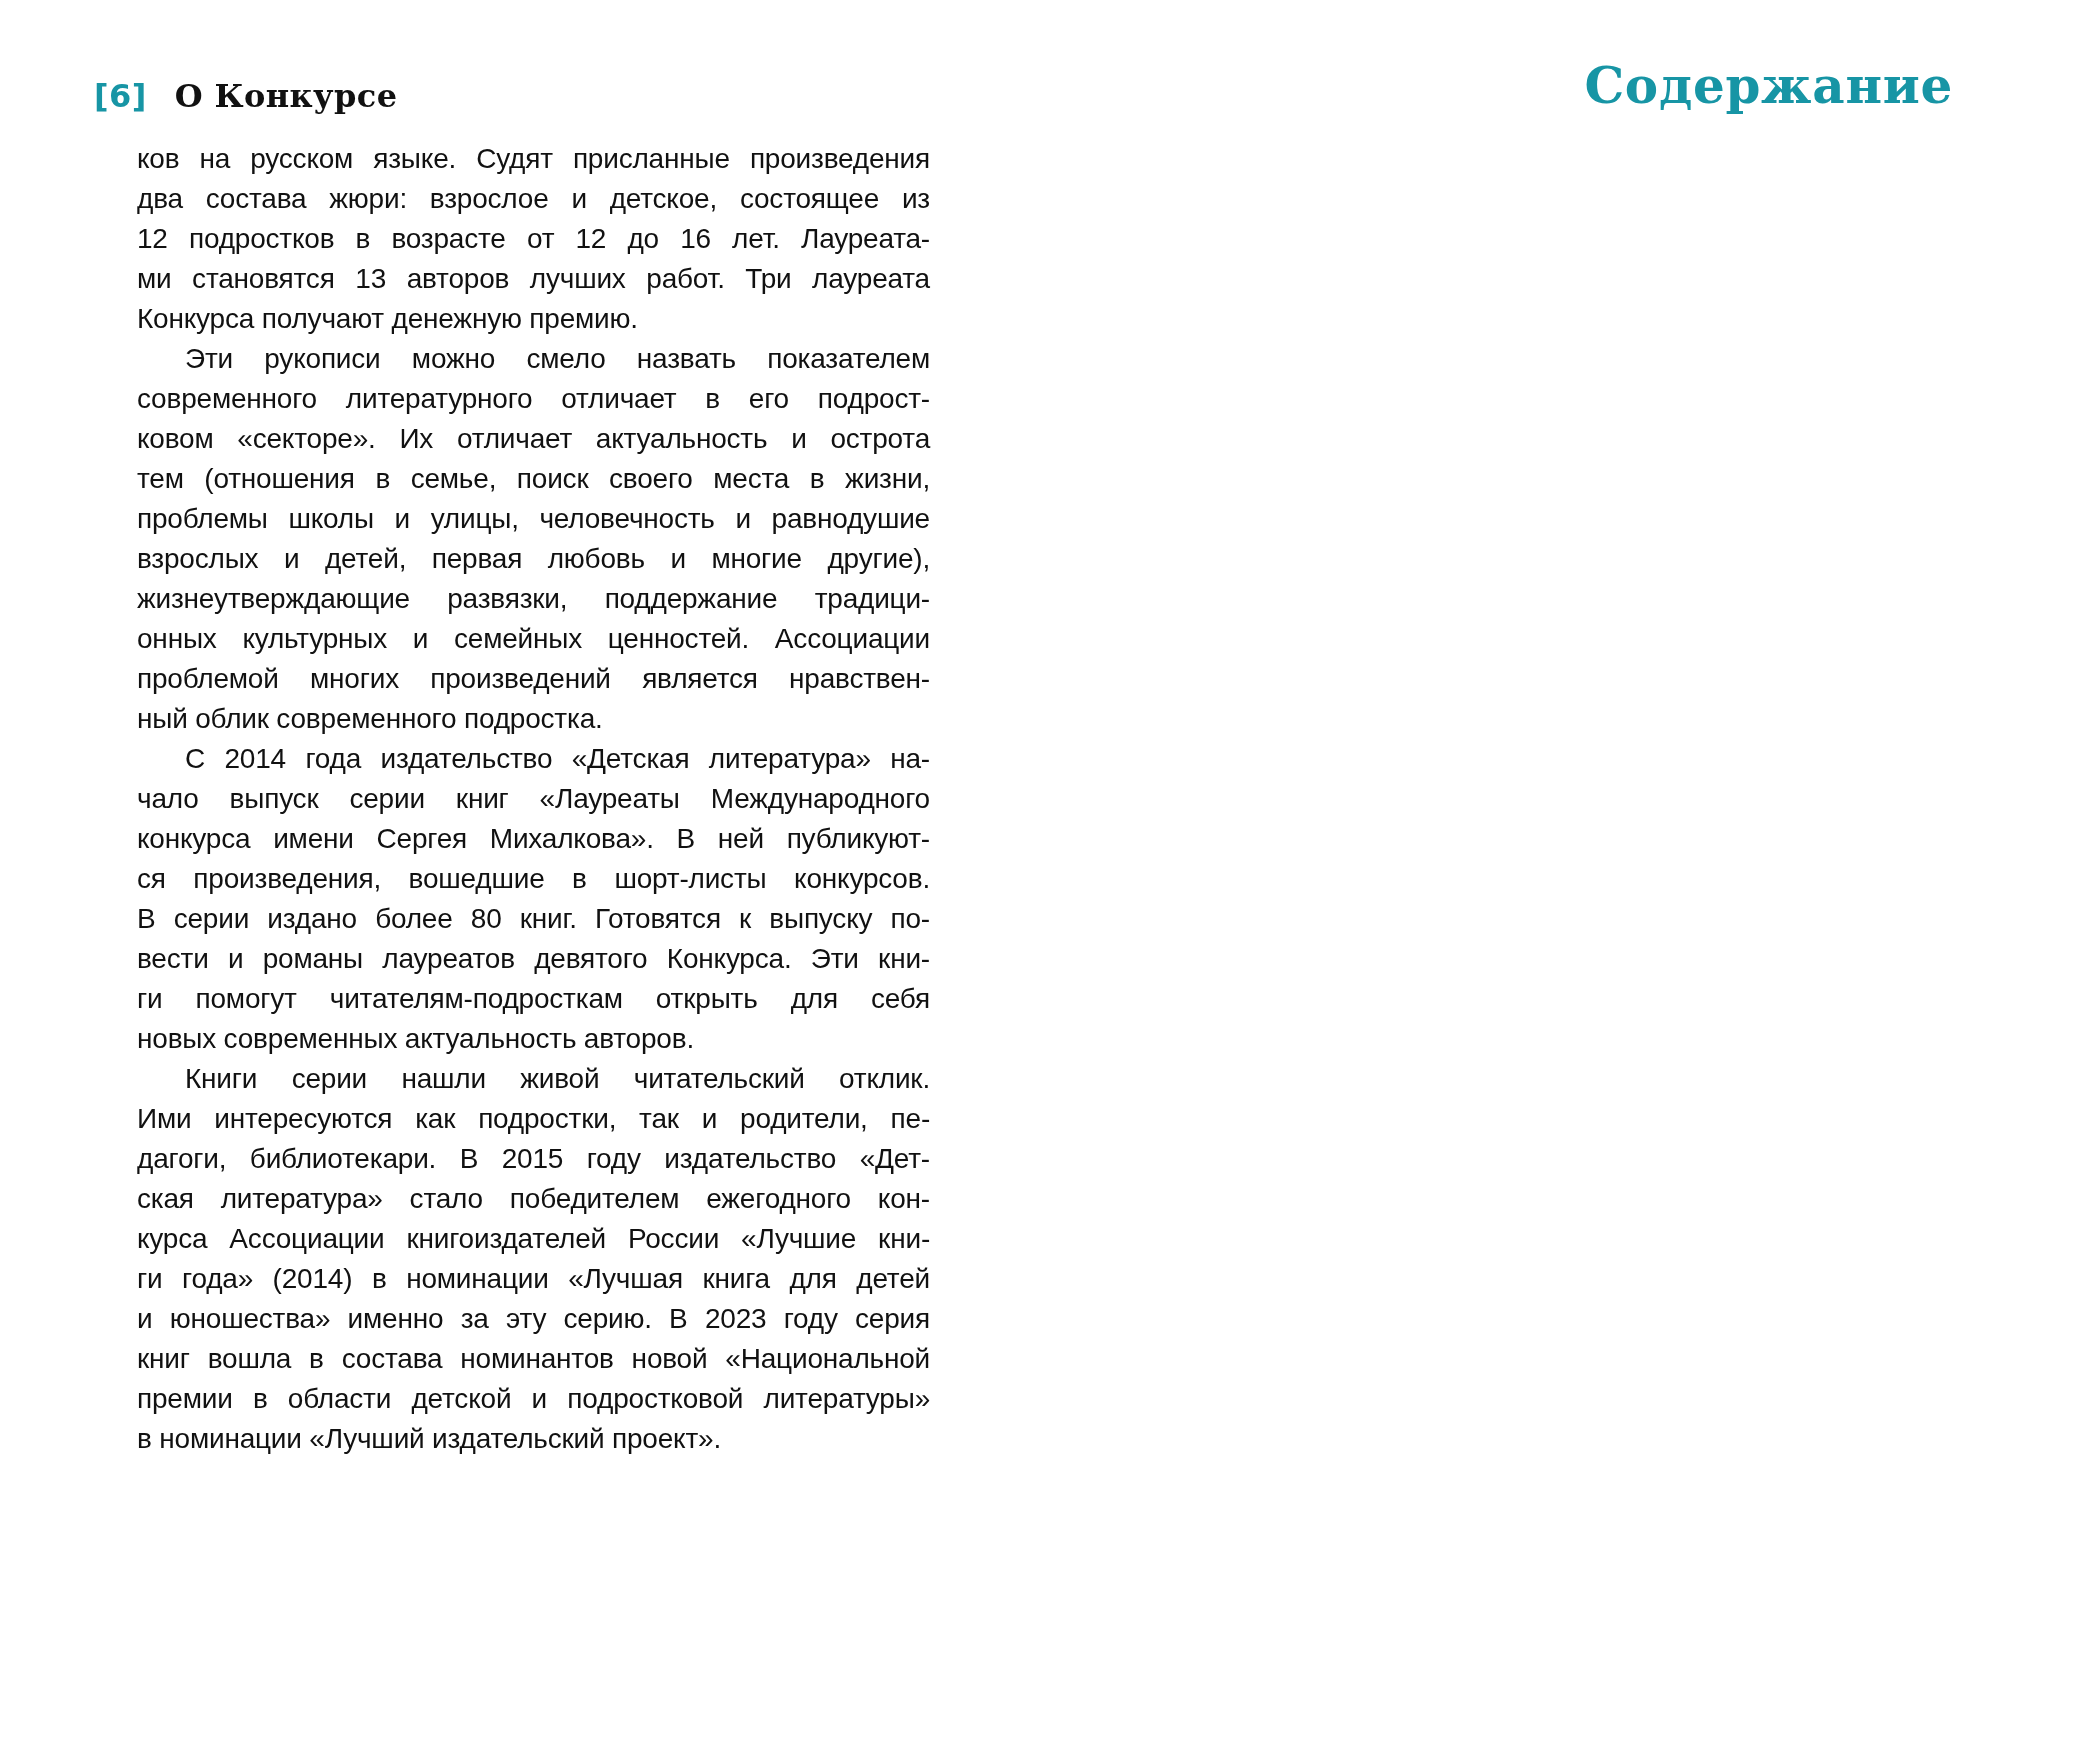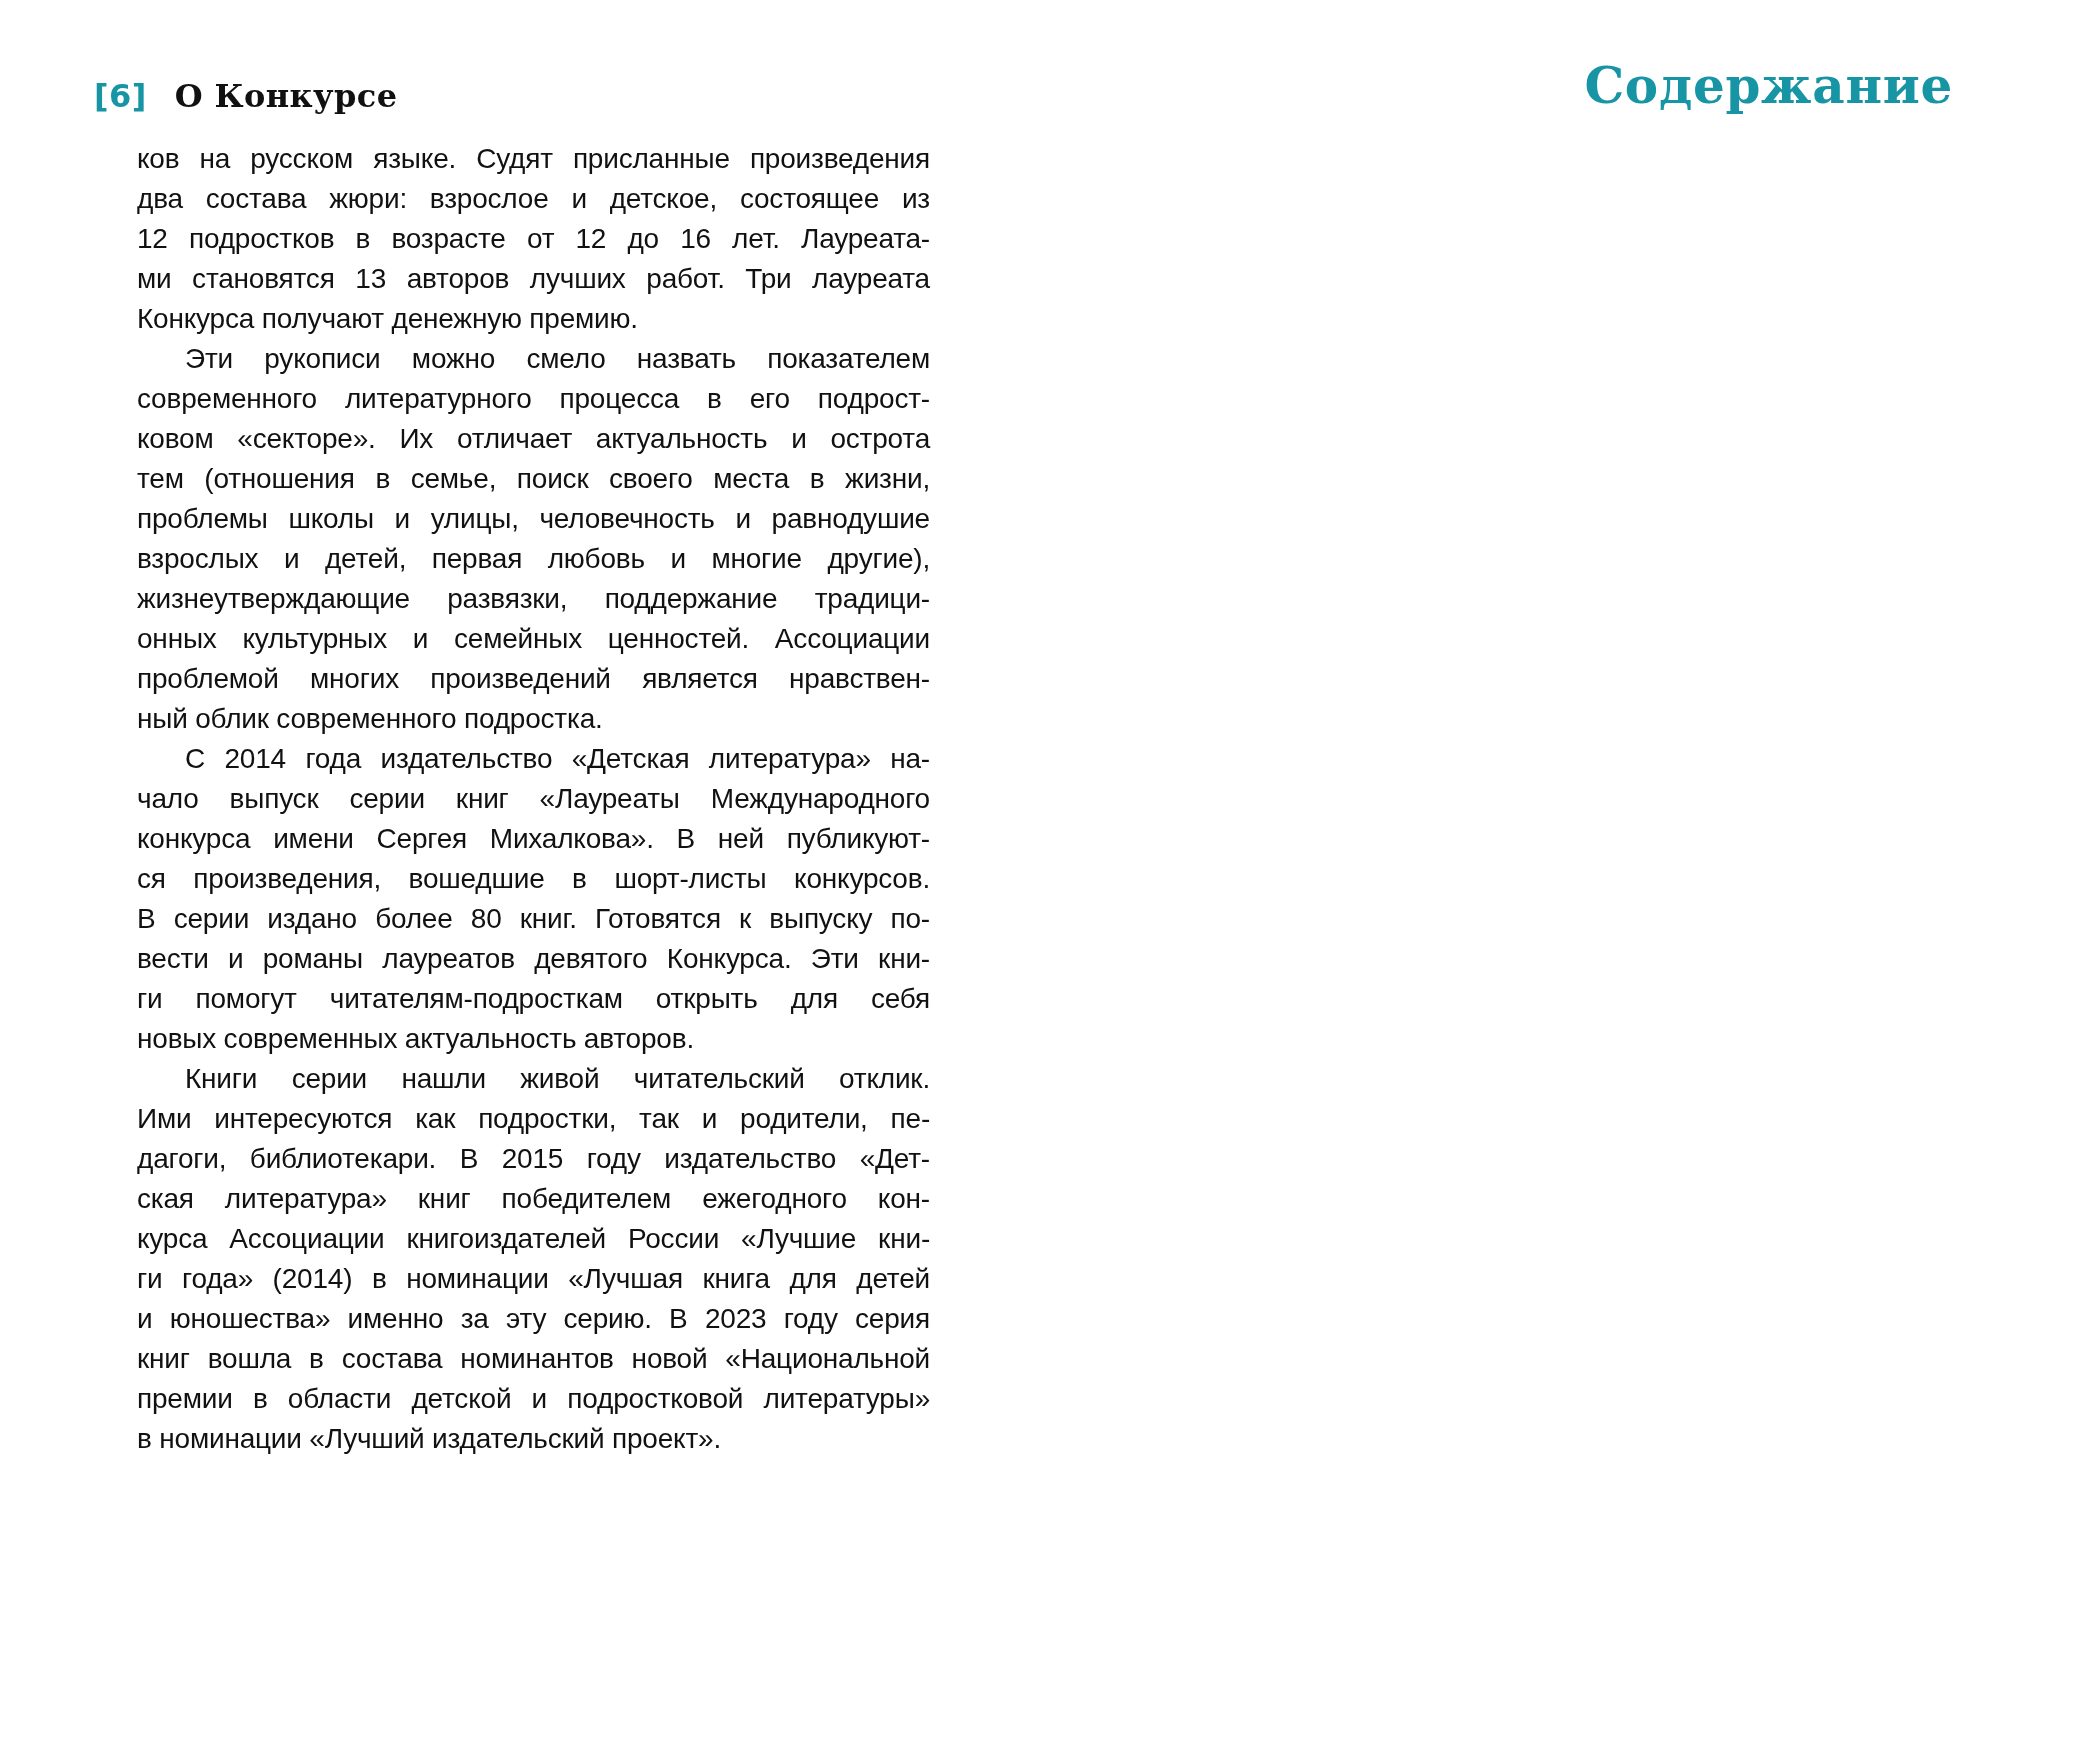--- a/index.html
+++ b/index.html
@@ -49,41 +49,41 @@
     <span class="page-badge">[6]</span>
     <span class="section-name">О Конкурсе</span>
   </div>
   <div class="body-text">
       <div class="line">ков на русском языке. Судят присланные произведения</div>
       <div class="line">два состава жюри: взрослое и детское, состоящее из</div>
       <div class="line">12 подростков в возрасте от 12 до 16 лет. Лауреата-</div>
       <div class="line">ми становятся 13 авторов лучших работ. Три лауреата</div>
       <div class="line para-end">Конкурса получают денежную премию.</div>
       <div class="line para-start">Эти рукописи можно смело назвать показателем</div>
-      <div class="line">современного литературного процесса в его подрост-</div>
+      <div class="line">современного литературного отличает в его подрост-</div>
       <div class="line">ковом «секторе». Их отличает актуальность и острота</div>
       <div class="line">тем (отношения в семье, поиск своего места в жизни,</div>
       <div class="line">проблемы школы и улицы, человечность и равнодушие</div>
       <div class="line">взрослых и детей, первая любовь и многие другие),</div>
       <div class="line">жизнеутверждающие развязки, поддержание традици-</div>
       <div class="line">онных культурных и семейных ценностей. Ассоциации</div>
       <div class="line">проблемой многих произведений является нравствен-</div>
       <div class="line para-end">ный облик современного подростка.</div>
       <div class="line para-start">С 2014 года издательство «Детская литература» на-</div>
       <div class="line">чало выпуск серии книг «Лауреаты Международного</div>
       <div class="line">конкурса имени Сергея Михалкова». В ней публикуют-</div>
       <div class="line">ся произведения, вошедшие в шорт-листы конкурсов.</div>
       <div class="line">В серии издано более 80 книг. Готовятся к выпуску по-</div>
       <div class="line">вести и романы лауреатов девятого Конкурса. Эти кни-</div>
       <div class="line">ги помогут читателям-подросткам открыть для себя</div>
       <div class="line para-end">новых современных актуальность авторов.</div>
       <div class="line para-start">Книги серии нашли живой читательский отклик.</div>
       <div class="line">Ими интересуются как подростки, так и родители, пе-</div>
       <div class="line">дагоги, библиотекари. В 2015 году издательство «Дет-</div>
-      <div class="line">ская литература» книг победителем ежегодного кон-</div>
+      <div class="line">ская литература» стало победителем ежегодного кон-</div>
       <div class="line">курса Ассоциации книгоиздателей России «Лучшие кни-</div>
       <div class="line">ги года» (2014) в номинации «Лучшая книга для детей</div>
       <div class="line">и юношества» именно за эту серию. В 2023 году серия</div>
       <div class="line">книг вошла в состава номинантов новой «Национальной</div>
       <div class="line">премии в области детской и подростковой литературы»</div>
       <div class="line para-end">в номинации «Лучший издательский проект».</div>
     </div>
 </div>
 
 <div class="page page-right">

